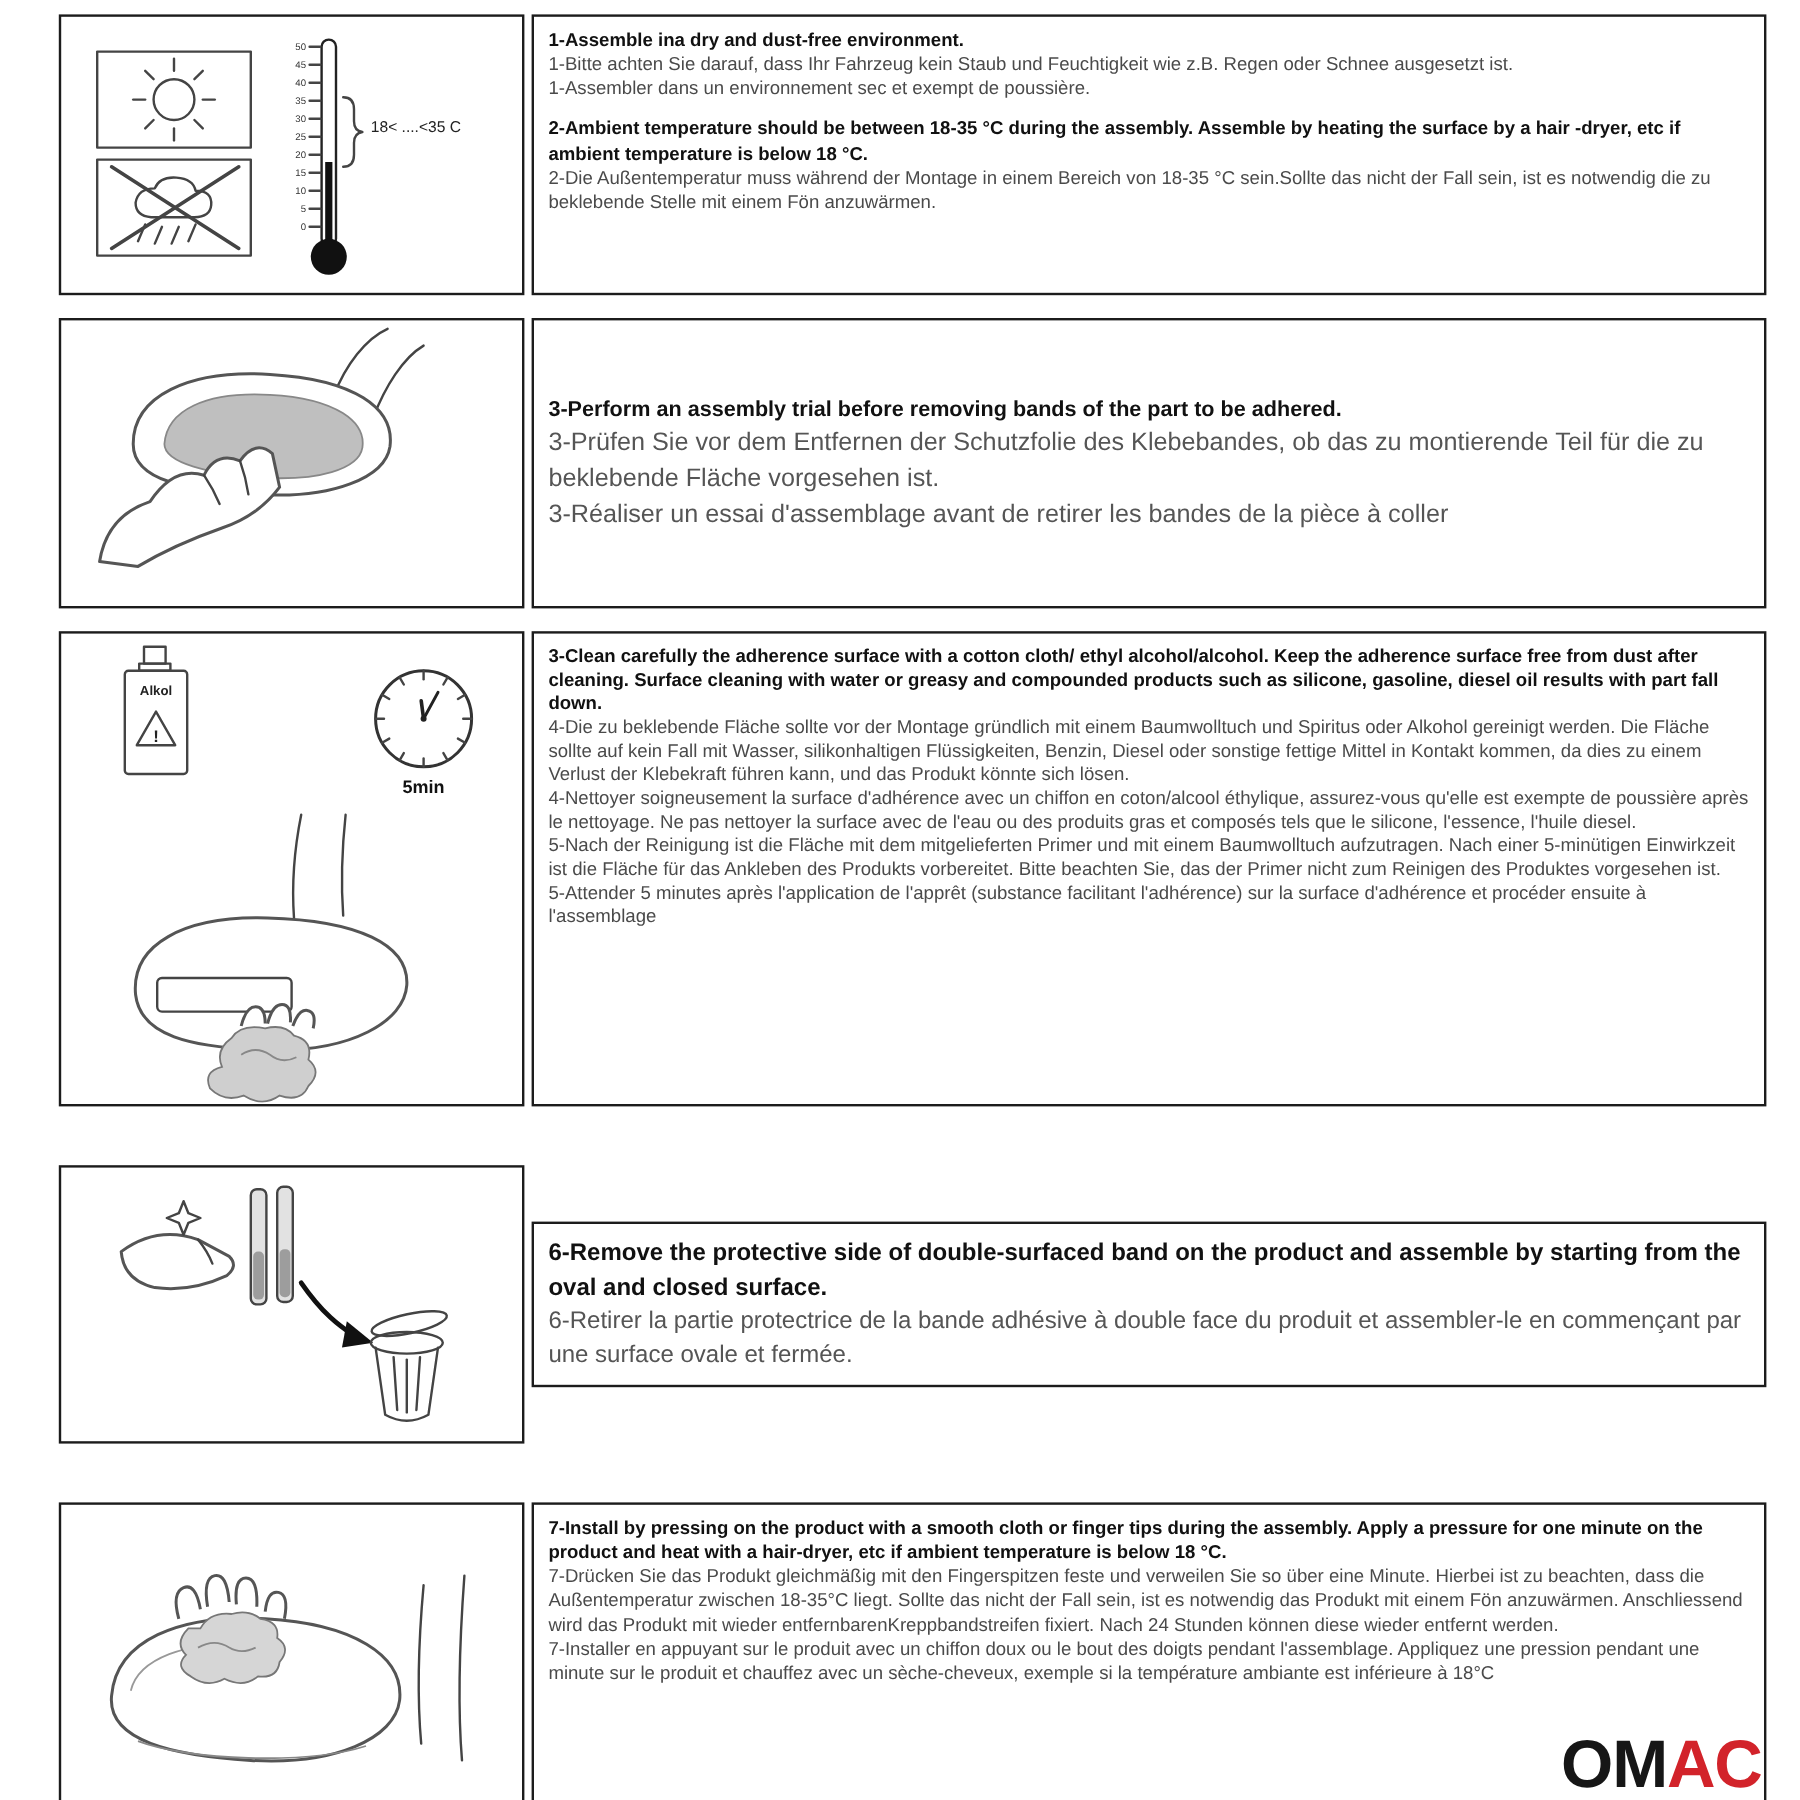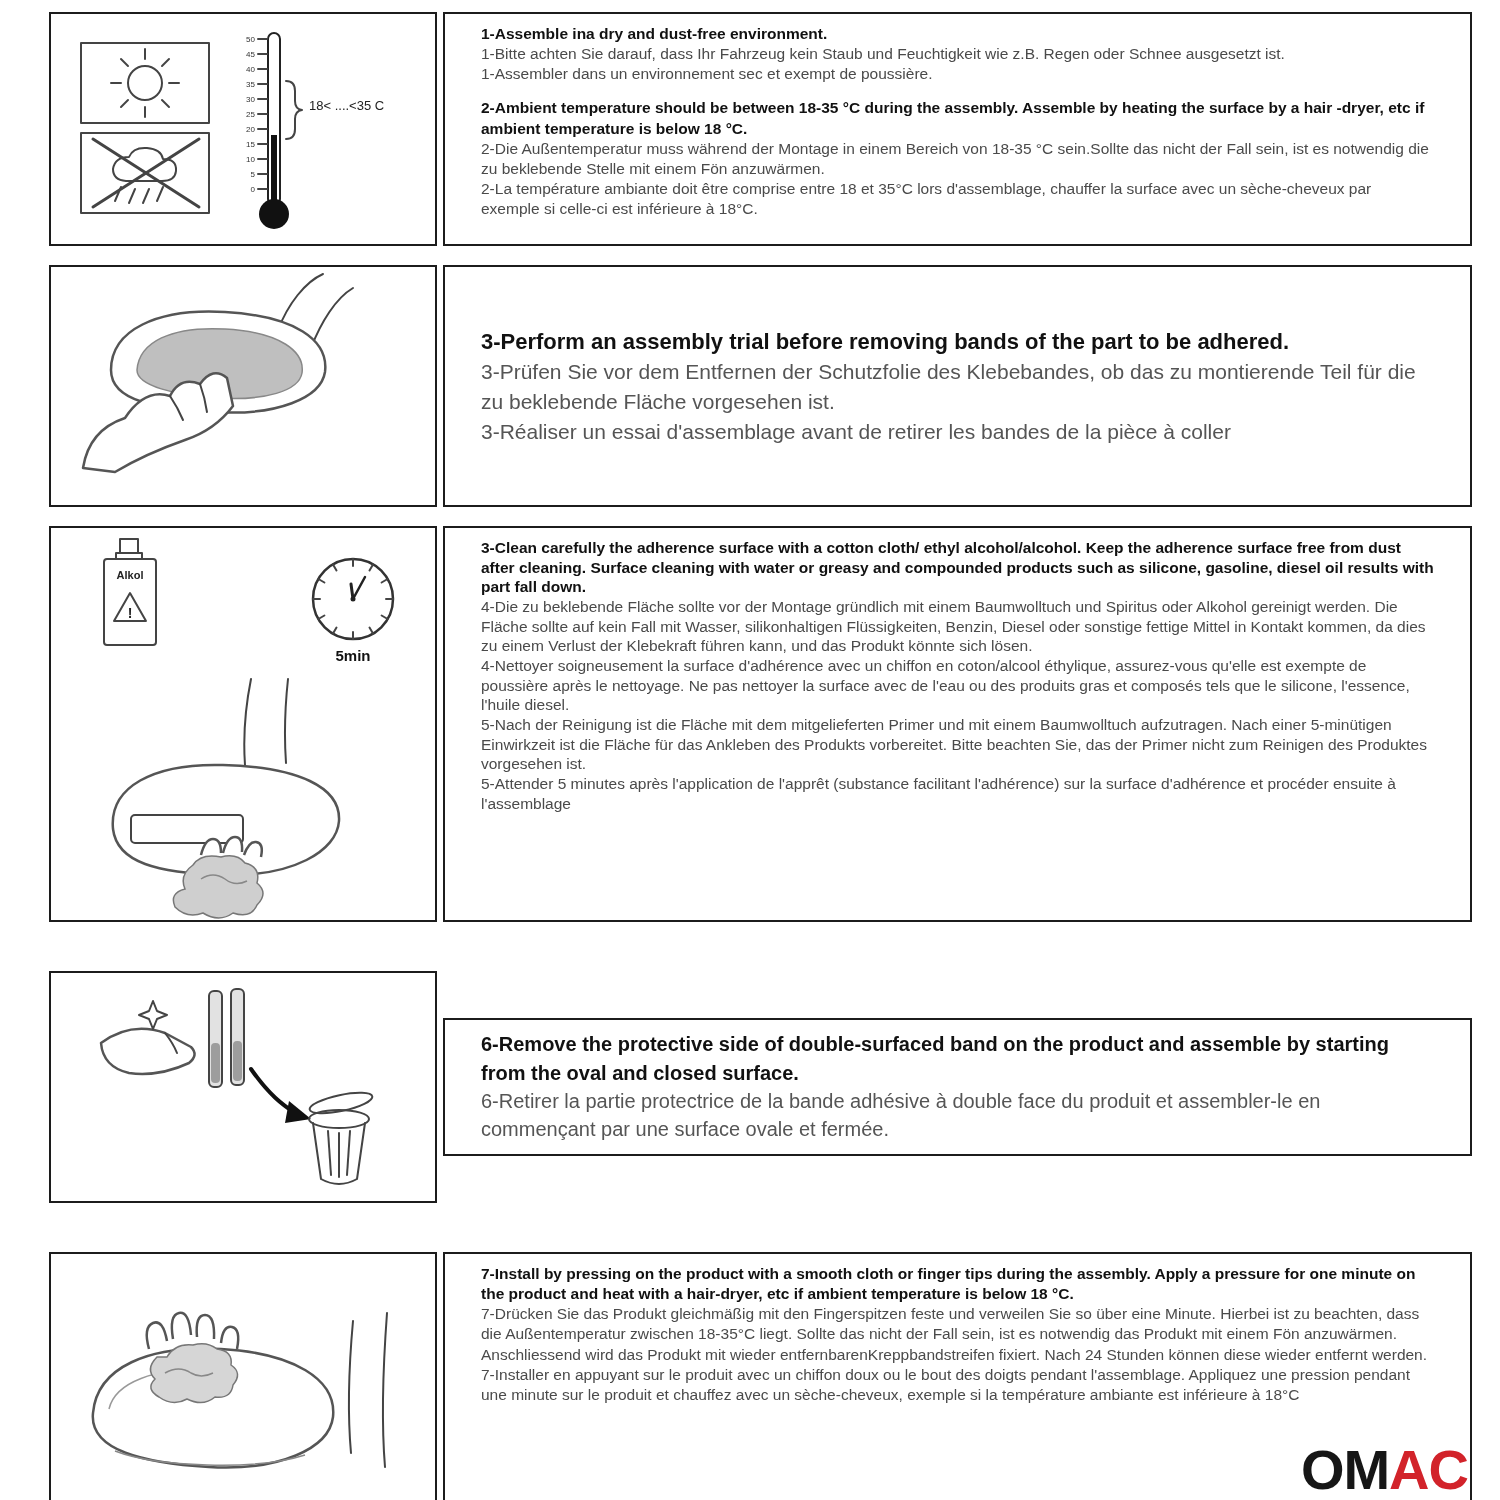--- a/index.html
+++ b/index.html
@@ -17,38 +17,38 @@
     font-size:30px;
     font-weight:800;
     letter-spacing:.3px;
     margin:4px 0 14px 16px;
     white-space:nowrap;
   }
   .rows{display:flex;flex-direction:column;gap:19px;margin-left:21px;}
   .row{display:flex;gap:6px;}
   .box{border:2px solid var(--border);background:#fff;}
   .illus{width:388px;flex:none;display:flex;align-items:center;justify-content:center;overflow:hidden;}
-  .text{flex:1;padding:10px 36px;display:flex;flex-direction:column;justify-content:flex-start;overflow:hidden;}
+  .text{flex:1;padding:10px 12px;display:flex;flex-direction:column;justify-content:flex-start;overflow:hidden;}
   .row-1{height:234px;}
   .row-2{height:242px;}
   .row-3{height:396px;}
   .row-4{height:292px;align-items:center;}
   .row-5{height:316px;}
   .row-2 .text,.row-4 .text{justify-content:center;}
   .p{margin:0;}
   .row-1 .p{font-size:15.5px;line-height:1.3;}
   .row-3 .p{font-size:15.5px;line-height:1.27;}
   .row-5 .p{font-size:15.5px;line-height:1.3;}
   .row-2 .p{font-size:21px;line-height:1.42;}
   .row-4 .p{font-size:20px;line-height:1.42;}
   .b{font-weight:bold;color:var(--bold-text);}
   .n{color:var(--body-text);}
   .row-2 .n,.row-4 .n{color:#555;}
   .gap{margin-top:14px;}
-  .row-2 .b{font-size:22px;}
+  .row-2 .b{font-size:18px;}
   .logo{
     position:absolute;
     right:32px;
     bottom:2px;
     font-size:56px;
     font-weight:900;
     letter-spacing:-1px;
     line-height:1;
     font-family:"Liberation Sans", sans-serif;
   }
@@ -127,21 +127,20 @@
             <text x="256" y="93" font-size="13" fill="#222" font-family="Liberation Sans, sans-serif">18&lt; ....&lt;35 C</text>
           </g>
         </svg>
       </div>
       <div class="box text">
         <p class="p b">1-Assemble ina dry and dust-free environment.</p>
         <p class="p n">1-Bitte achten Sie darauf, dass Ihr Fahrzeug kein Staub und Feuchtigkeit wie z.B. Regen oder Schnee ausgesetzt ist.</p>
         <p class="p n">1-Assembler dans un environnement sec et exempt de poussière.</p>
         <p class="p b gap">2-Ambient temperature should be between 18-35 °C  during the assembly. Assemble by heating the surface by a hair -dryer, etc if ambient temperature is below 18 °C.</p>
         <p class="p n">2-Die Außentemperatur muss während der Montage in einem Bereich von 18-35 °C  sein.Sollte das nicht der Fall sein, ist es notwendig die zu beklebende Stelle mit einem Fön anzuwärmen.</p>
-        <p class="p n">2-La température ambiante doit être comprise entre 18 et 35°C lors d'assemblage, chauffer la surface avec un sèche-cheveux par exemple si celle-ci est inférieure à 18°C.</p>
       </div>
     </div>
 
     <div class="row row-2">
       <div class="box illus">
         <svg width="380" height="236" viewBox="0 0 380 236">
           <g>
             <path d="M225 62 C235 36 252 14 270 6" class="sk"></path>
             <path d="M258 80 C268 54 283 30 300 20" class="sk"></path>
           </g>

